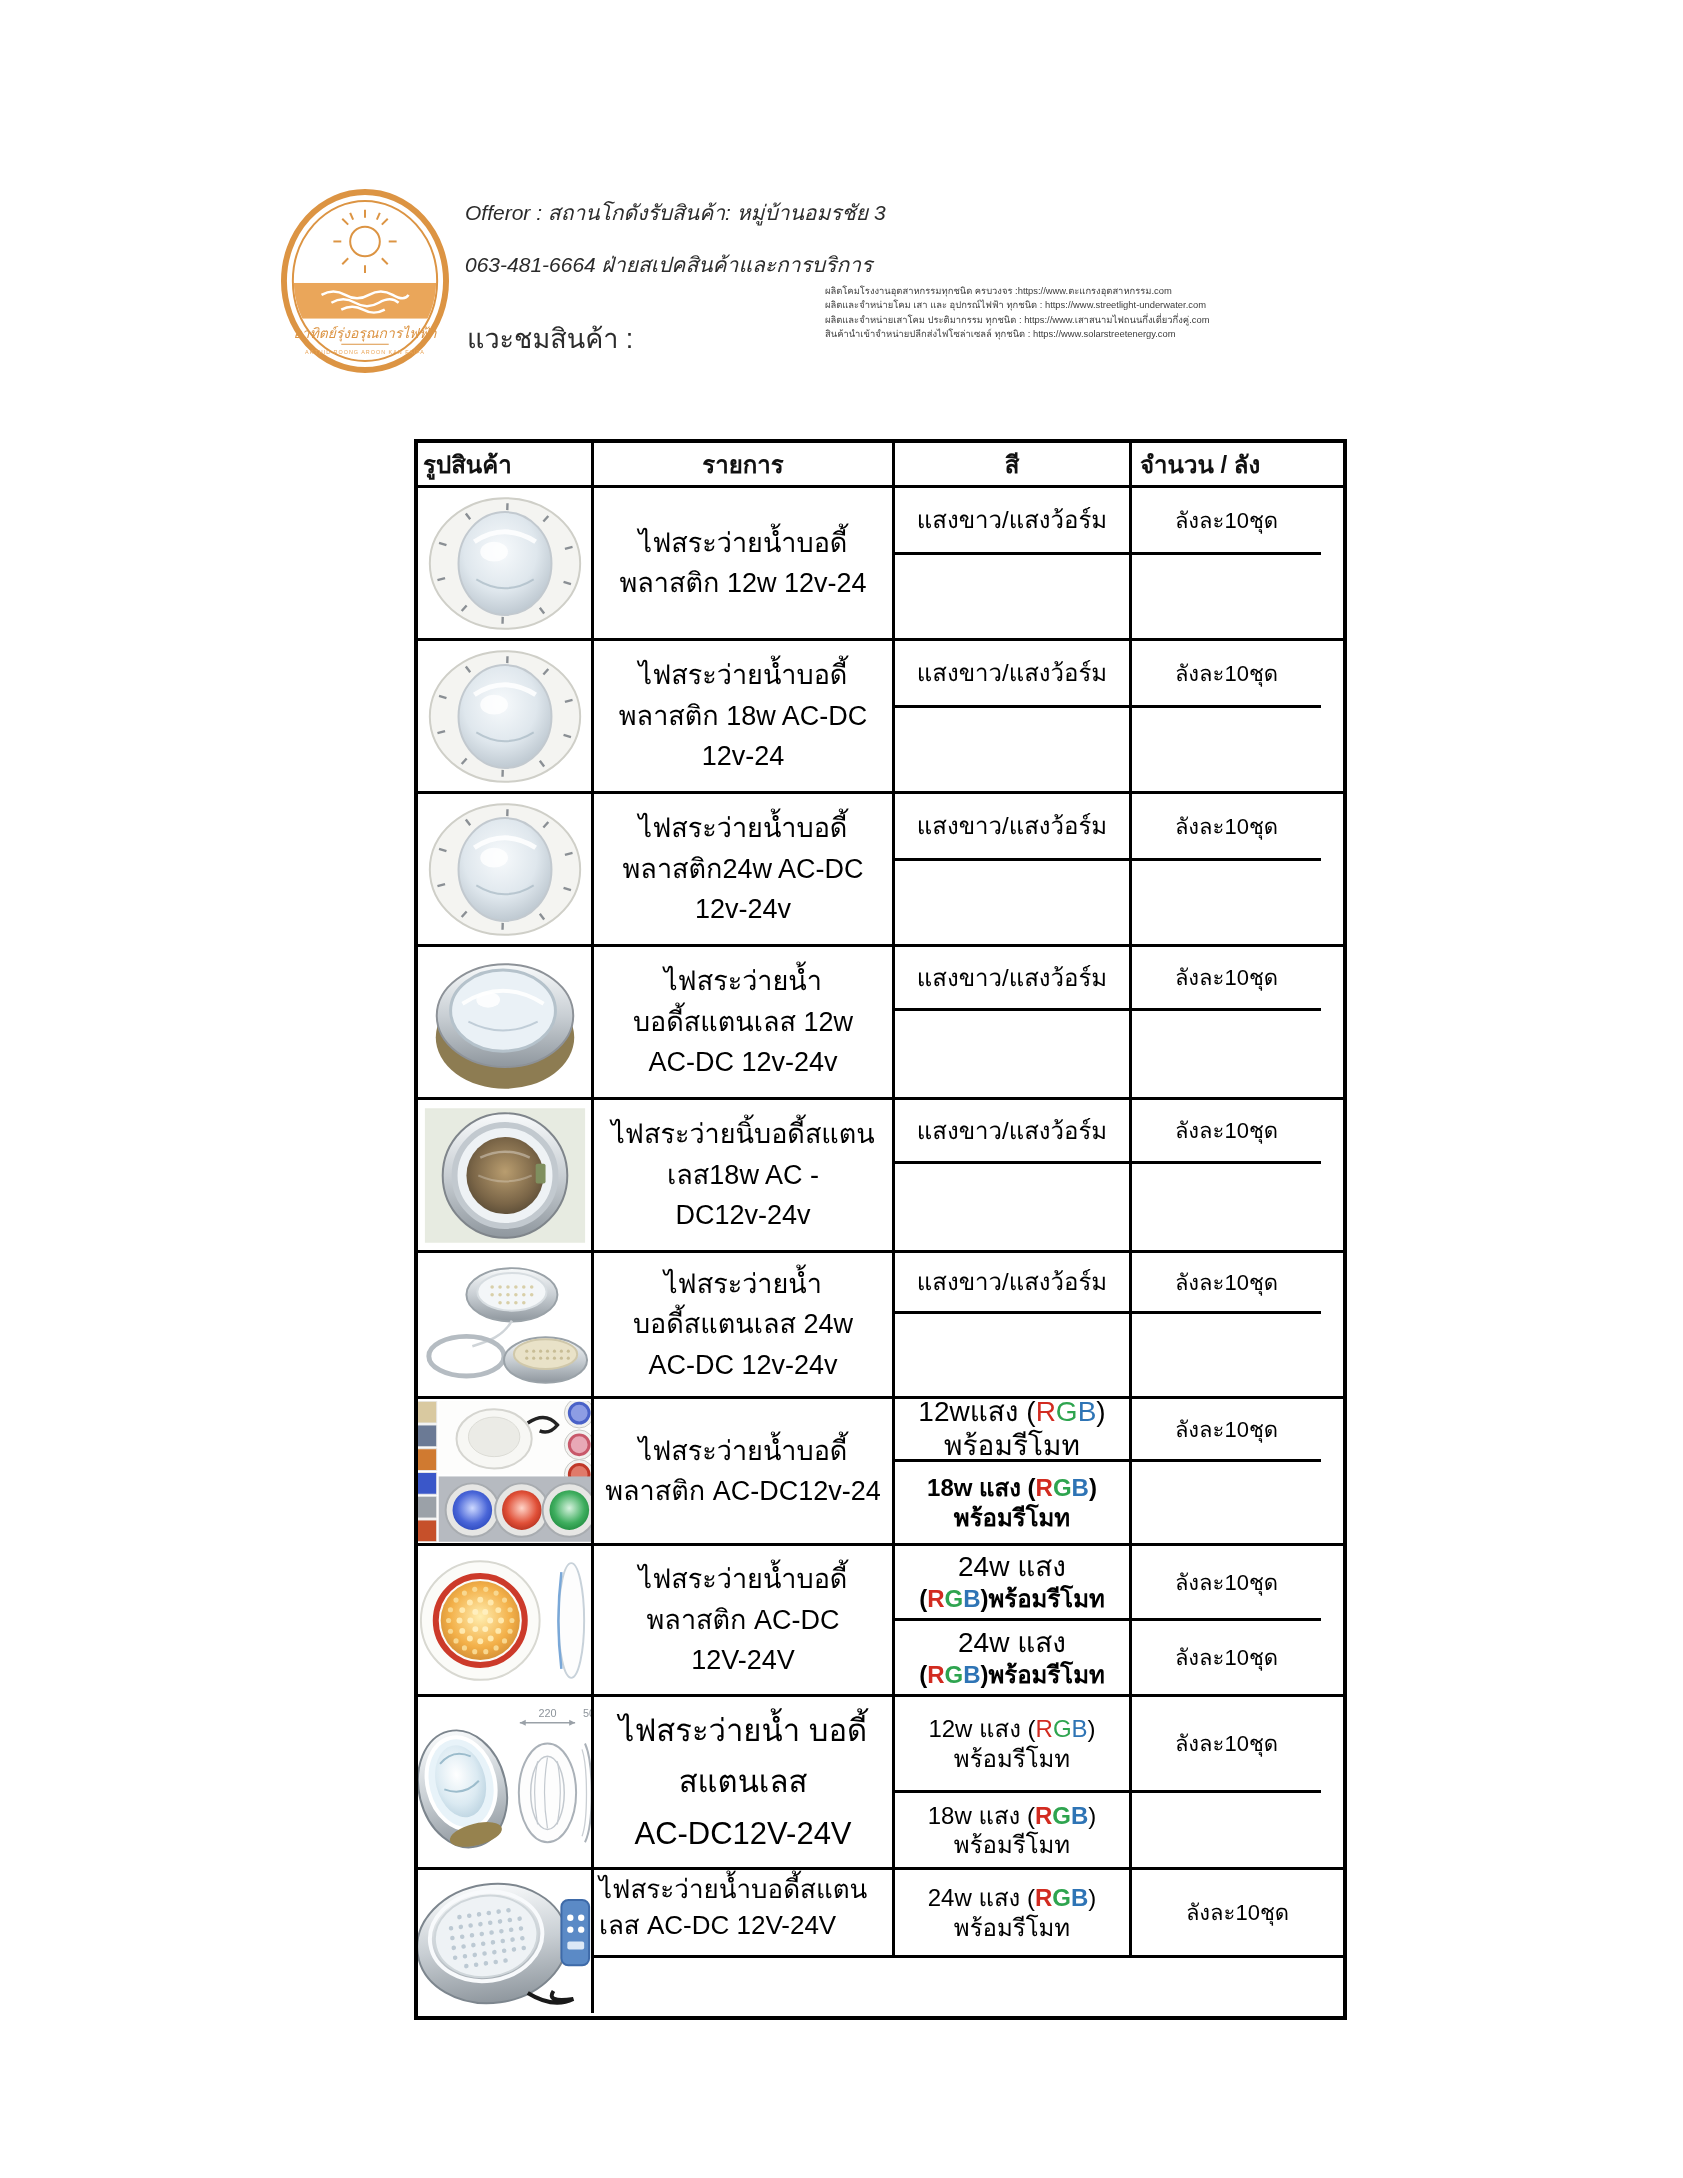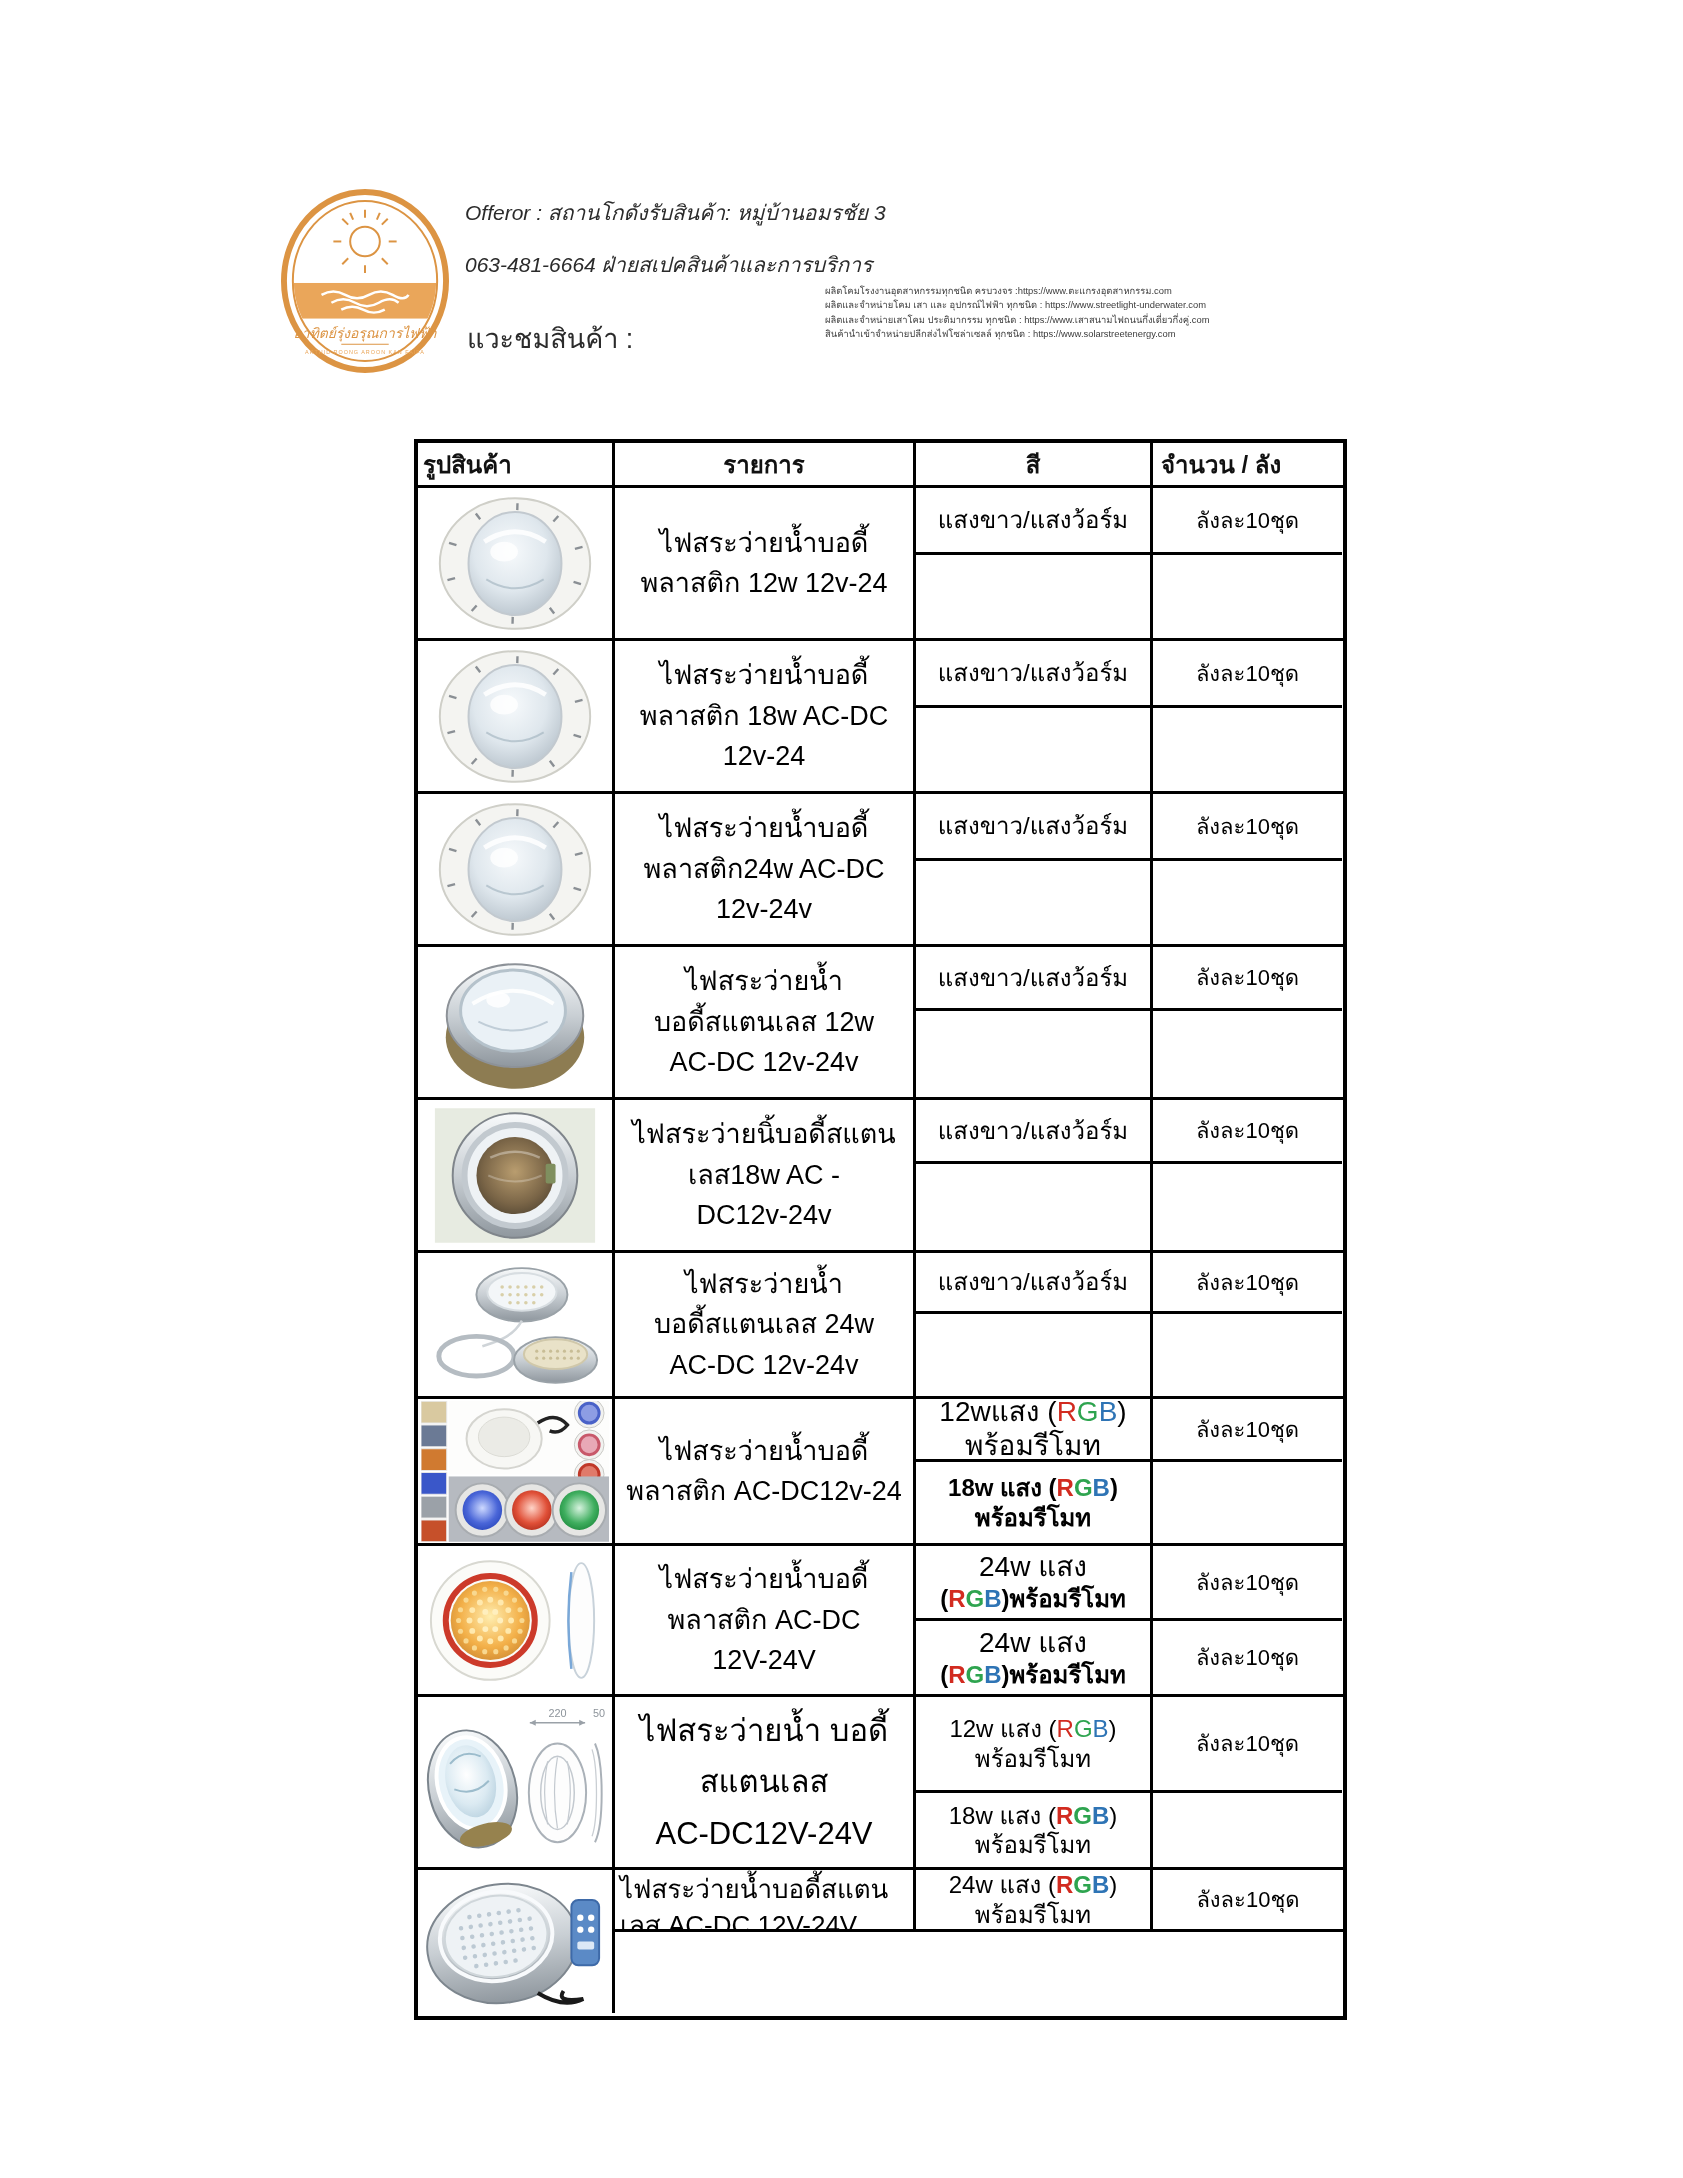--- a/index.html
+++ b/index.html
@@ -12,21 +12,21 @@
   .head-lines { position:absolute; left:465px; top:196px; font-size:21px; font-weight:500; color:#2b2b2b;font-style:italic; }
   .head-lines > div { margin-bottom:19px; white-space:nowrap; }
   .visit { position:absolute; left:467px; top:317px; font-size:27px; font-weight:500; color:#2b2b2b; }
   .fine-print { position:absolute; left:825px; top:284px; font-size:9.4px; line-height:14.4px; color:#3b3b3b; white-space:nowrap; }
 
   
   .ptable { position:absolute; left:414px; top:439px; width:933px; height:1581px;
             border:4px solid #000; background:#fff; display:flex; flex-direction:column; }
   .thead { display:flex; height:45px; border-bottom:3px solid #000; font-size:24px; font-weight:600; }
   .thead .hc { display:flex; align-items:center; }
-  .c1 { width:197px; border-right:3px solid #000; }
+  .c1 { width:176px; border-right:3px solid #000; }
   .c2 { width:301px; border-right:3px solid #000; }
   .c3 { width:237px; border-right:3px solid #000; }
   .c4 { width:189px; }
   .hc.c1 { padding-left:5px; }
   .hc.c2 { justify-content:center; }
   .hc.c3 { justify-content:center; }
   .hc.c4 { padding-left:8px; }
 
   .trow { display:flex; border-bottom:3px solid #000; }
   .trow:last-child { border-bottom:none; }
@@ -607,21 +607,21 @@
      <path d="M118 120 q26 16 46 6 q-28 4 -20 -8" stroke="#1a1a1a" stroke-width="4" fill="none"></path>
      <rect x="152" y="26" width="28" height="66" rx="7" fill="#5b8ac6" stroke="#3e6aa8" stroke-width="2"></rect>
      <circle cx="161" cy="44" r="3.2" fill="#fff"></circle>
               <circle cx="172" cy="44" r="3.2" fill="#fff"></circle>
      <circle cx="161" cy="56" r="3.2" fill="#fff"></circle>
               <circle cx="172" cy="56" r="3.2" fill="#fff"></circle>
      <rect x="158" y="68" width="17" height="8" rx="2" fill="#dce8f6"></rect>
             </svg>
           </div>
       <div class="rwrap">
-        <div class="rtop" style="height:62px">
+        <div class="rtop" style="height:88px">
           <div class="cellinner c2w">
                 <div class="nline">ไฟสระว่ายน้ำบอดี้สแตน</div>
                 <div class="nline">เลส  AC-DC 12V-24V</div>
               </div>
           <div class="cellinner c3w">
                 <div class="cline">24w แสง (<span class="cr bb">R</span><span class="cg bb">G</span><span class="cb bb">B</span>)</div>
                 <div class="cline">พร้อมรีโมท</div>
               </div>
           <div class="cellinner c4w">
                 <div class="qline">ลังละ10ชุด</div>

